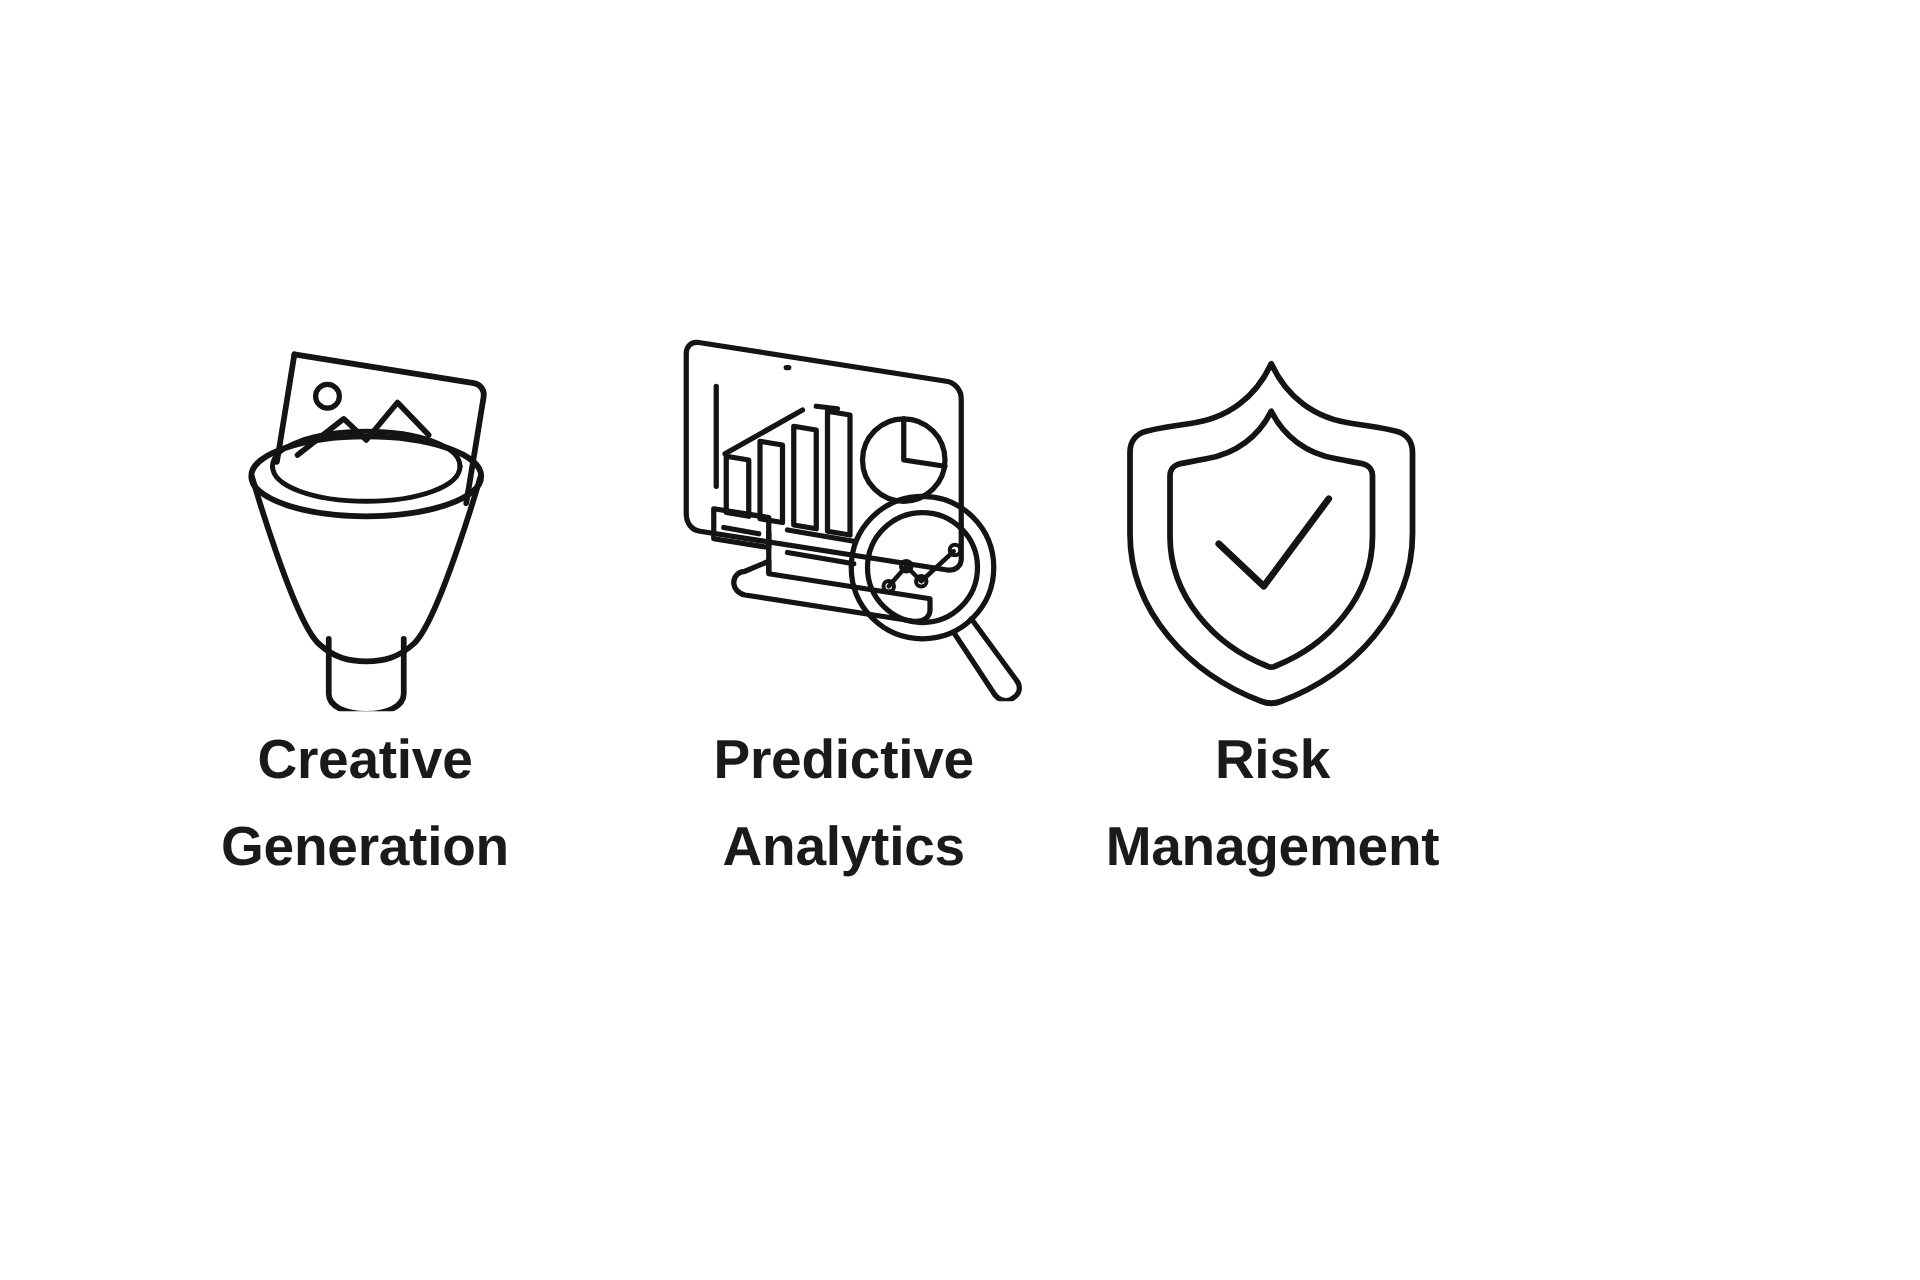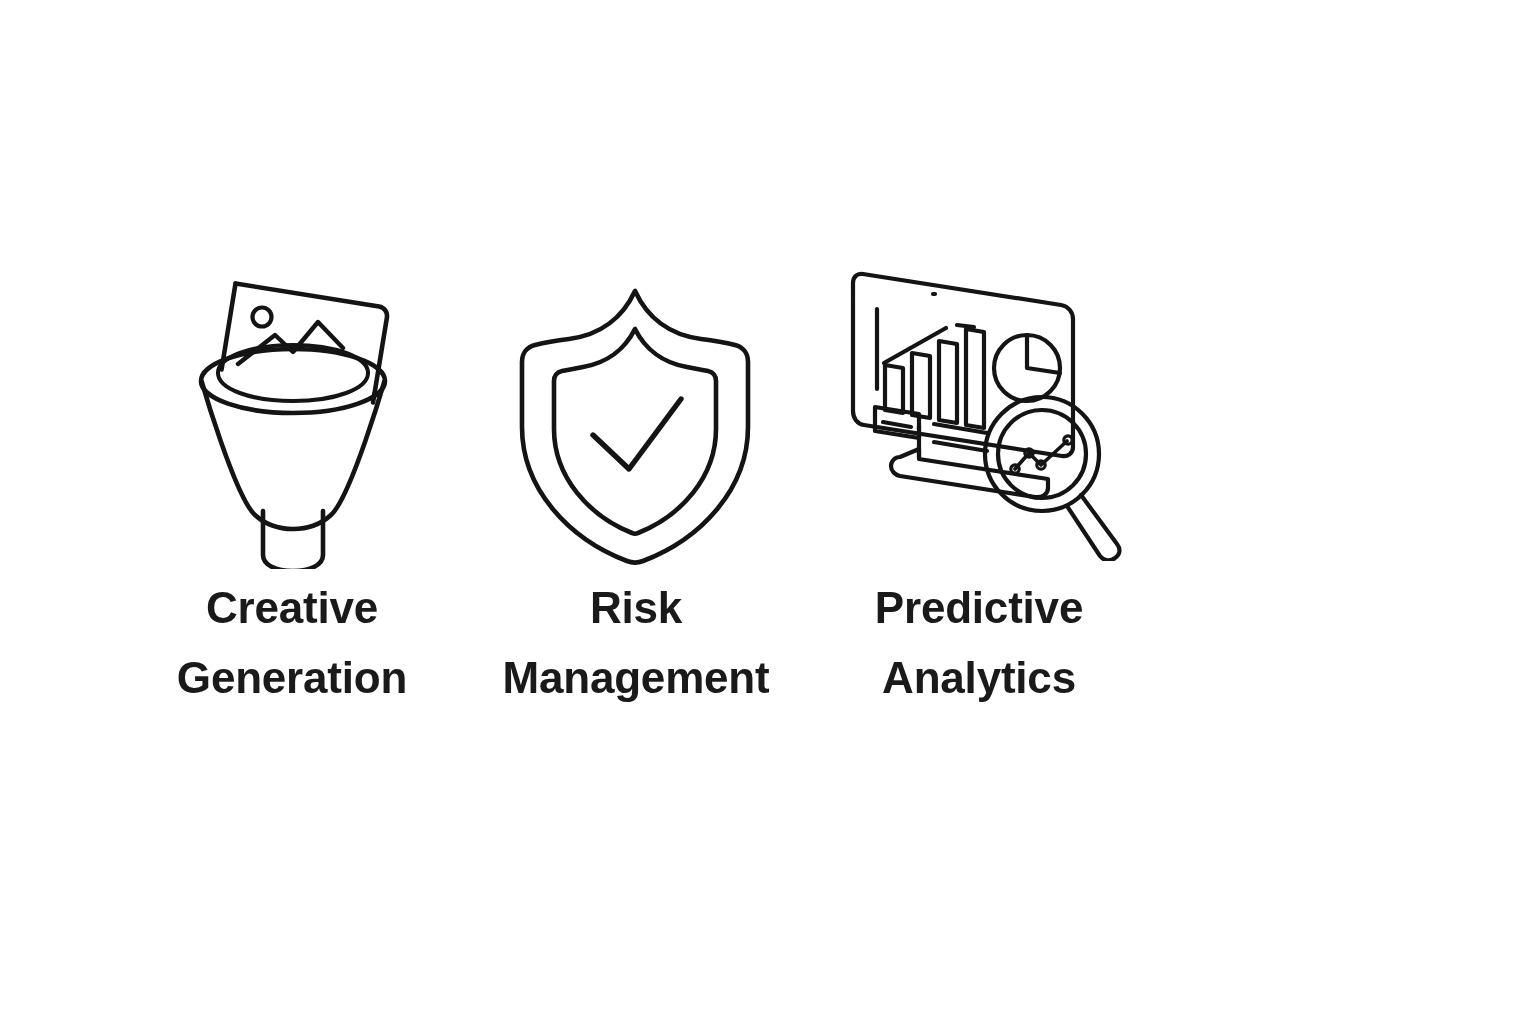--- a/index.html
+++ b/index.html
@@ -23,20 +23,21 @@
   }
   .features-row {
     position: absolute;
     left: 140px;
     top: 255px;
     width: 1320px;
     display: flex;
     flex-direction: row;
     align-items: flex-start;
     justify-content: flex-start;
+    gap: 26px;
   }
   .feature-card {
     width: 330px;
     display: flex;
     flex-direction: column;
     align-items: center;
   }
   .icon-wrap {
     width: 300px;
     height: 300px;
@@ -100,20 +101,86 @@
 
           <circle cx="119" cy="48" r="9.5" stroke-width="4.2"></circle>
 
           <path d="M95 95 L132 66 L150 83 L175 53 L200 79" stroke-width="4.4"></path>
         </svg>
       </div>
       <div class="feature-label">Creative
 Generation</div>
     </div>
 
+
+    <div class="feature-card card-3">
+      <div class="icon-wrap">
+        <svg viewBox="0 0 300 300" fill="none" stroke="#141414" stroke-width="4.2" stroke-linecap="round" stroke-linejoin="round">
+
+          <path d="M24 22
+                   C24 16 28 12 34 13
+                   L232 44
+                   C239 45 244 51 244 58
+                   L244 186
+                   C244 192 239 196 233 195
+                   L35 164
+                   C28 163 24 157 24 150 Z"></path>
+
+          <path d="M104 33 L106 33"></path>
+
+          <path d="M90 165 L90 196"></path>
+
+          <path d="M71 196
+                   C66 196 62 200 62 205
+                   C62 210 66 214 71 215
+                   L206 236
+                   C213 237 219 233 219 227
+                   L219 218
+                   L90 198
+                   L90 188 Z"></path>
+
+          <path d="M48 48 L48 128"></path>
+
+          <path d="M55 102 L117 67"></path>
+          <path d="M128 64 L145 66"></path>
+
+          <path d="M56 104 L74 107 L74 152 L56 149 Z"></path>
+          <path d="M83 92 L101 95 L101 157 L83 154 Z"></path>
+          <path name="bar3" d="M110 80 L128 83 L128 162 L110 159 Z"></path>
+          <path d="M137 68 L155 71 L155 167 L137 164 Z"></path>
+
+          <circle cx="198" cy="107" r="33"></circle>
+          <path d="M198 74 L198 107 L231 112"></path>
+
+          <path d="M46 146 L90 153 L90 177 L46 170 Z"></path>
+          <path d="M54 161 L82 166"></path>
+
+          <path d="M105 163 L158 172"></path>
+          <path d="M105 181 L158 190"></path>
+
+          <circle cx="213" cy="193" r="57"></circle>
+
+          <circle cx="213" cy="193" r="44"></circle>
+
+          <path d="M252 234
+                   L288 283
+                   C292 288 291 294 286 297
+                   C281 301 275 300 271 295
+                   L238 245" stroke-width="4.2"></path>
+
+          <path d="M186 208 L200 192 L212 204 L238 180" stroke-width="3.6"></path>
+          <circle cx="186" cy="208" r="4.2" stroke-width="3.2"></circle>
+          <circle cx="200" cy="192" r="4.2" stroke-width="3.2"></circle>
+          <circle cx="212" cy="204" r="4.2" stroke-width="3.2"></circle>
+          <circle cx="239" cy="179" r="4.2" stroke-width="3.2"></circle>
+        </svg>
+      </div>
+      <div class="feature-label">Predictive
+Analytics</div>
+    </div>
 
     <div class="feature-card card-2">
       <div class="icon-wrap">
         <svg viewBox="0 0 300 300" fill="none" stroke="#141414" stroke-width="4.6" stroke-linecap="round" stroke-linejoin="round">
 
           <path d="M150 18
                    C138 44 116 62 84 66
                    C68 68 58 70 50 72
                    C42 74 37 80 37 89
                    L37 154
@@ -138,80 +205,14 @@
                    C218 97 212 96 202 94
                    C178 90 160 76 150 56 Z"></path>
 
           <path d="M108 162 L144 196 L196 126" stroke-width="5.4"></path>
         </svg>
       </div>
       <div class="feature-label">Risk
 Management</div>
     </div>
 
-    <div class="feature-card card-3">
-      <div class="icon-wrap">
-        <svg viewBox="0 0 300 300" fill="none" stroke="#141414" stroke-width="4.2" stroke-linecap="round" stroke-linejoin="round">
-
-          <path d="M24 22
-                   C24 16 28 12 34 13
-                   L232 44
-                   C239 45 244 51 244 58
-                   L244 186
-                   C244 192 239 196 233 195
-                   L35 164
-                   C28 163 24 157 24 150 Z"></path>
-
-          <path d="M104 33 L106 33"></path>
-
-          <path d="M90 165 L90 196"></path>
-
-          <path d="M71 196
-                   C66 196 62 200 62 205
-                   C62 210 66 214 71 215
-                   L206 236
-                   C213 237 219 233 219 227
-                   L219 218
-                   L90 198
-                   L90 188 Z"></path>
-
-          <path d="M48 48 L48 128"></path>
-
-          <path d="M55 102 L117 67"></path>
-          <path d="M128 64 L145 66"></path>
-
-          <path d="M56 104 L74 107 L74 152 L56 149 Z"></path>
-          <path d="M83 92 L101 95 L101 157 L83 154 Z"></path>
-          <path name="bar3" d="M110 80 L128 83 L128 162 L110 159 Z"></path>
-          <path d="M137 68 L155 71 L155 167 L137 164 Z"></path>
-
-          <circle cx="198" cy="107" r="33"></circle>
-          <path d="M198 74 L198 107 L231 112"></path>
-
-          <path d="M46 146 L90 153 L90 177 L46 170 Z"></path>
-          <path d="M54 161 L82 166"></path>
-
-          <path d="M105 163 L158 172"></path>
-          <path d="M105 181 L158 190"></path>
-
-          <circle cx="213" cy="193" r="57"></circle>
-
-          <circle cx="213" cy="193" r="44"></circle>
-
-          <path d="M252 234
-                   L288 283
-                   C292 288 291 294 286 297
-                   C281 301 275 300 271 295
-                   L238 245" stroke-width="4.2"></path>
-
-          <path d="M186 208 L200 192 L212 204 L238 180" stroke-width="3.6"></path>
-          <circle cx="186" cy="208" r="4.2" stroke-width="3.2"></circle>
-          <circle cx="200" cy="192" r="4.2" stroke-width="3.2"></circle>
-          <circle cx="212" cy="204" r="4.2" stroke-width="3.2"></circle>
-          <circle cx="239" cy="179" r="4.2" stroke-width="3.2"></circle>
-        </svg>
-      </div>
-      <div class="feature-label">Predictive
-Analytics</div>
-    </div>
-
   </div>
 </div>
 
 </body></html>

